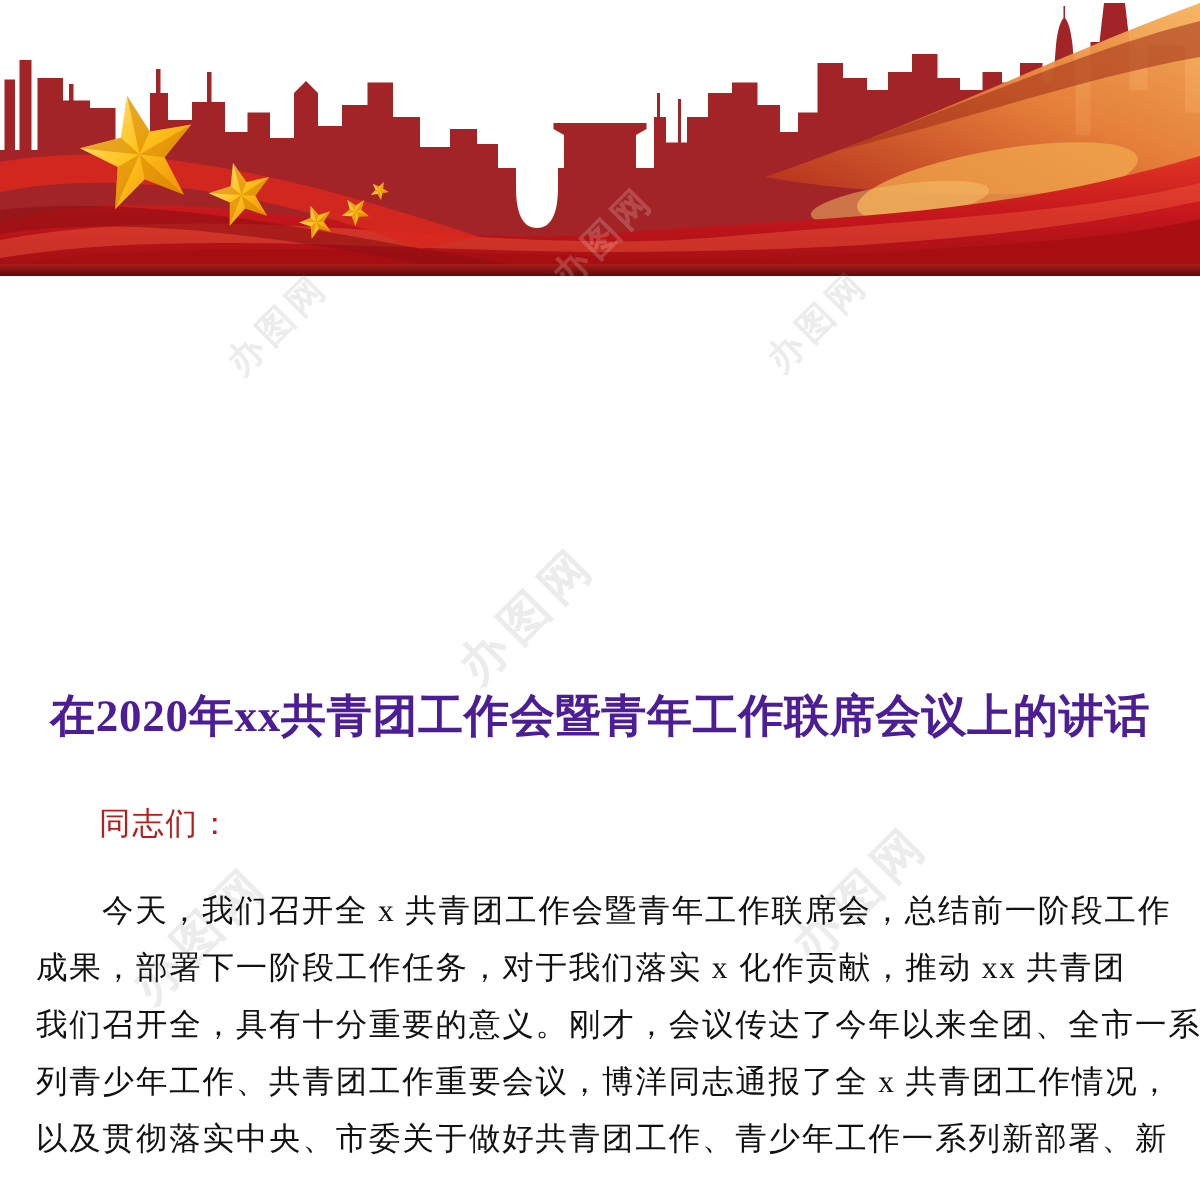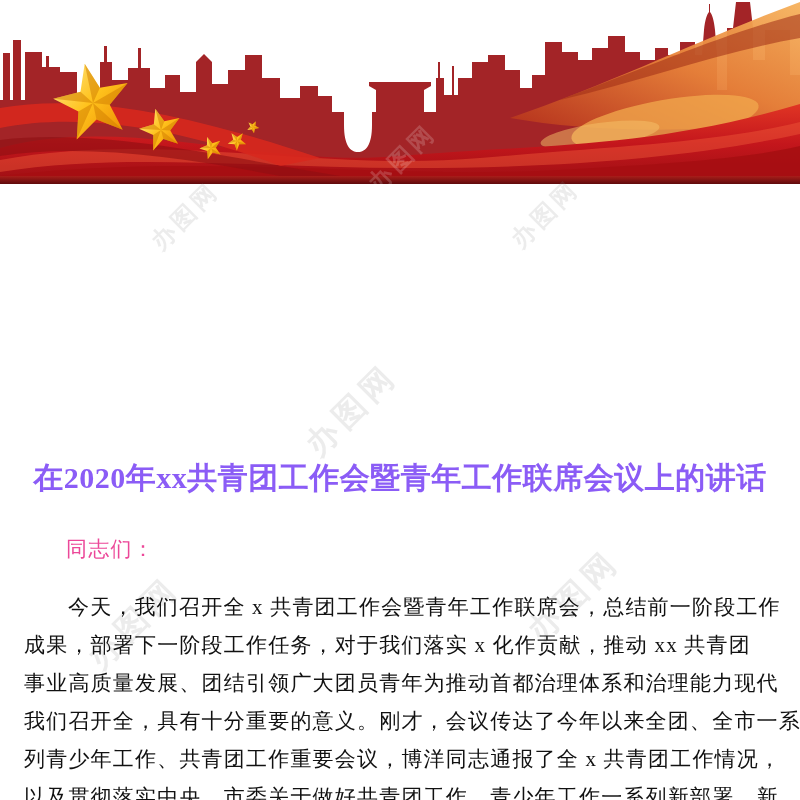--- a/index.html
+++ b/index.html
@@ -21,25 +21,25 @@
   .wm-banner { font-size:24px; letter-spacing:4px; color:rgba(255,255,255,0.18); }
   .wm-a { left:143px; top:200px; }
   .wm-b { left:503px; top:198px; }
   .wm-c { left:295px; top:388px; }
   .wm-d { left:77px;  top:601px; }
   .wm-e { left:517px; top:574px; }
   .wm-f { left:360px; top:142px; }
 
   .title {
     position:absolute; top:441px; left:0; width:800px; text-align:center;
-    font-size:30px; font-weight:bold; color:#8b5cf6; letter-spacing:0.5px;
+    font-size:30px; font-weight:bold; color:#4c1d95; letter-spacing:0.5px;
     line-height:1.1; white-space:nowrap;
   }
   .salutation {
-    position:absolute; top:530px; left:66px; font-size:21px; color:#ec4899;
+    position:absolute; top:530px; left:66px; font-size:21px; color:#b91c1c;
     letter-spacing:1.2px; line-height:38px;
   }
   .para {
     position:absolute; top:588px; left:24px; width:770px;
     font-size:21px; color:#111; letter-spacing:1.2px;
   }
   .para .line { height:38px; line-height:38px; white-space:nowrap; }
   .para .line.indent { padding-left:44px; }
 </style>
 </head>
@@ -119,19 +119,18 @@
   <div class="wm wm-large wm-d">办图网</div>
   <div class="wm wm-large wm-e">办图网</div>
 
   <h1 class="title">在2020年xx共青团工作会暨青年工作联席会议上的讲话</h1>
 
   <div class="salutation">同志们：</div>
 
   <div class="para">
     <div class="line indent">今天，我们召开全 x 共青团工作会暨青年工作联席会，总结前一阶段工作</div>
     <div class="line">成果，部署下一阶段工作任务，对于我们落实 x 化作贡献，推动 xx 共青团</div>
-    <div class="line">事业高质量发展、团结引领广大团员青年为推动首都治理体系和治理能力现代</div>
     <div class="line">我们召开全，具有十分重要的意义。刚才，会议传达了今年以来全团、全市一系</div>
     <div class="line">列青少年工作、共青团工作重要会议，博洋同志通报了全 x 共青团工作情况，</div>
     <div class="line">以及贯彻落实中央、市委关于做好共青团工作、青少年工作一系列新部署、新</div>
   </div>
 
 </div>
 
 </body></html>

